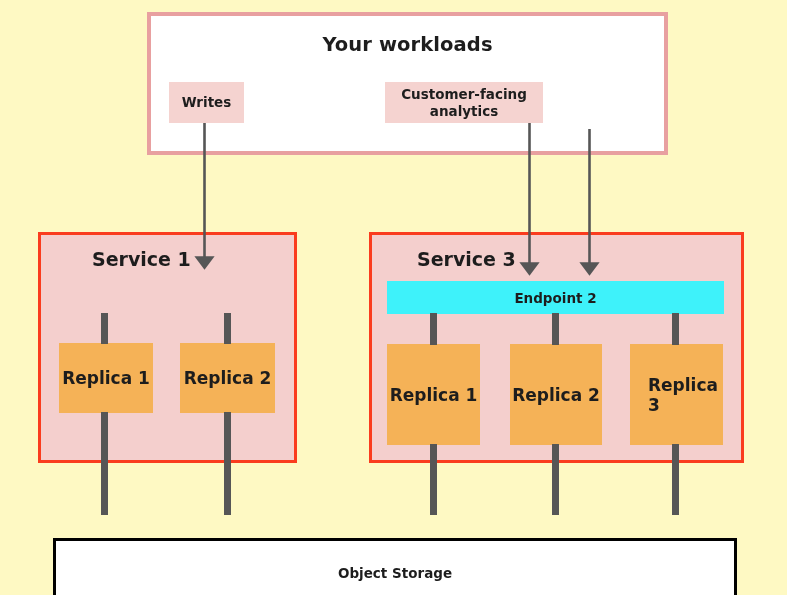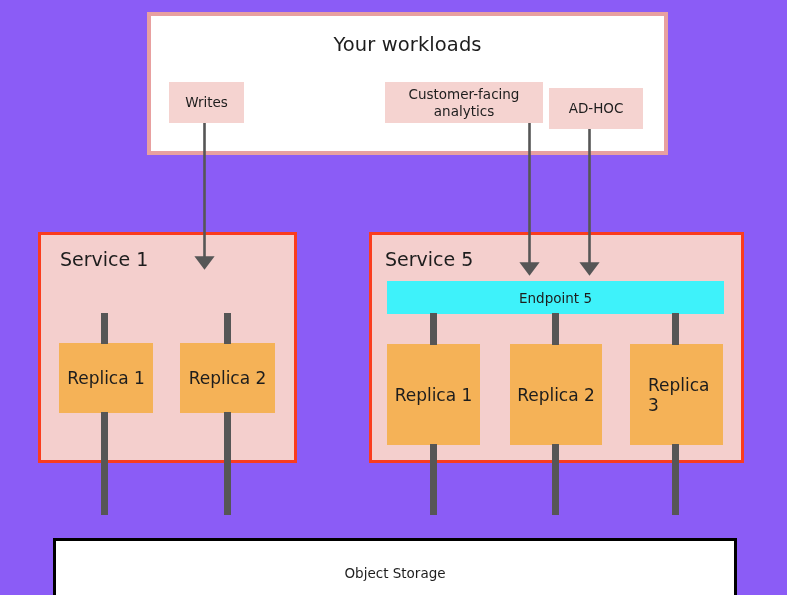--- a/index.html
+++ b/index.html
@@ -10,21 +10,22 @@
   body {
     width: 787px;
     height: 595px;
     font-family: "DejaVu Sans", sans-serif;
     overflow: hidden;
   }
   #stage {
     position: relative;
     width: 787px;
     height: 595px;
-    background: #8b5cf6;
+    background: #fef9c3;
+    font-weight: bold;
   }
   .abs { position: absolute; box-sizing: border-box; }
 
   
   .workloads-box {
     left: 147px; top: 12px;
     width: 521px; height: 143px;
     border: 4px solid #e8a0a0;
     background: #ffffff;
   }
@@ -56,20 +57,21 @@
   .service-box {
     border: 3px solid #fa3c1e;
     background: #f4cfcd;
   }
   .service-1 { left: 38px;  top: 232px; width: 259px; height: 231px; }
   .service-2 { left: 369px; top: 232px; width: 375px; height: 231px; }
   .service-label {
     font-size: 19px;
     color: #1d1d1d;
     white-space: nowrap;
+    margin-left: 32px;
   }
   .svc1-label { left: 60px;  top: 248px; }
   .svc2-label { left: 385px; top: 248px; }
 
   
   .endpoint {
     background: #3ef2fa;
     color: #1d1d1d;
     font-size: 13.5px;
     display: flex;
@@ -134,30 +136,29 @@
 </head>
 <body>
 
 <div id="stage">
 
   <div class="abs workloads-box"></div>
   <div class="abs workloads-title">Your workloads</div>
 
   <div class="abs chip chip-cfa">Customer-facing analytics</div>
   <div class="abs chip chip-writes">Writes</div>
-  <div class="abs chip chip-adhoc">AD-HOC</div>
 
   <div class="abs service-box service-1"></div>
   <div class="abs service-label svc1-label">Service 1</div>
   <div class="abs replica s1r1">Replica 1</div>
   <div class="abs replica s1r2">Replica 2</div>
 
   <div class="abs service-box service-2"></div>
-  <div class="abs service-label svc2-label">Service 5</div>
-  <div class="abs endpoint endpoint-2">Endpoint 5</div>
+  <div class="abs service-label svc2-label">Service 3</div>
+  <div class="abs endpoint endpoint-2">Endpoint 2</div>
   <div class="abs replica s2r1">Replica 1</div>
   <div class="abs replica s2r2">Replica 2</div>
   <div class="abs replica s2r3">Replica 3</div>
 
   <div class="abs conn stub-s1a"></div>
   <div class="abs conn stub-s1b"></div>
   <div class="abs conn stub-s2a"></div>
   <div class="abs conn stub-s2b"></div>
   <div class="abs conn stub-s2c"></div>
 

